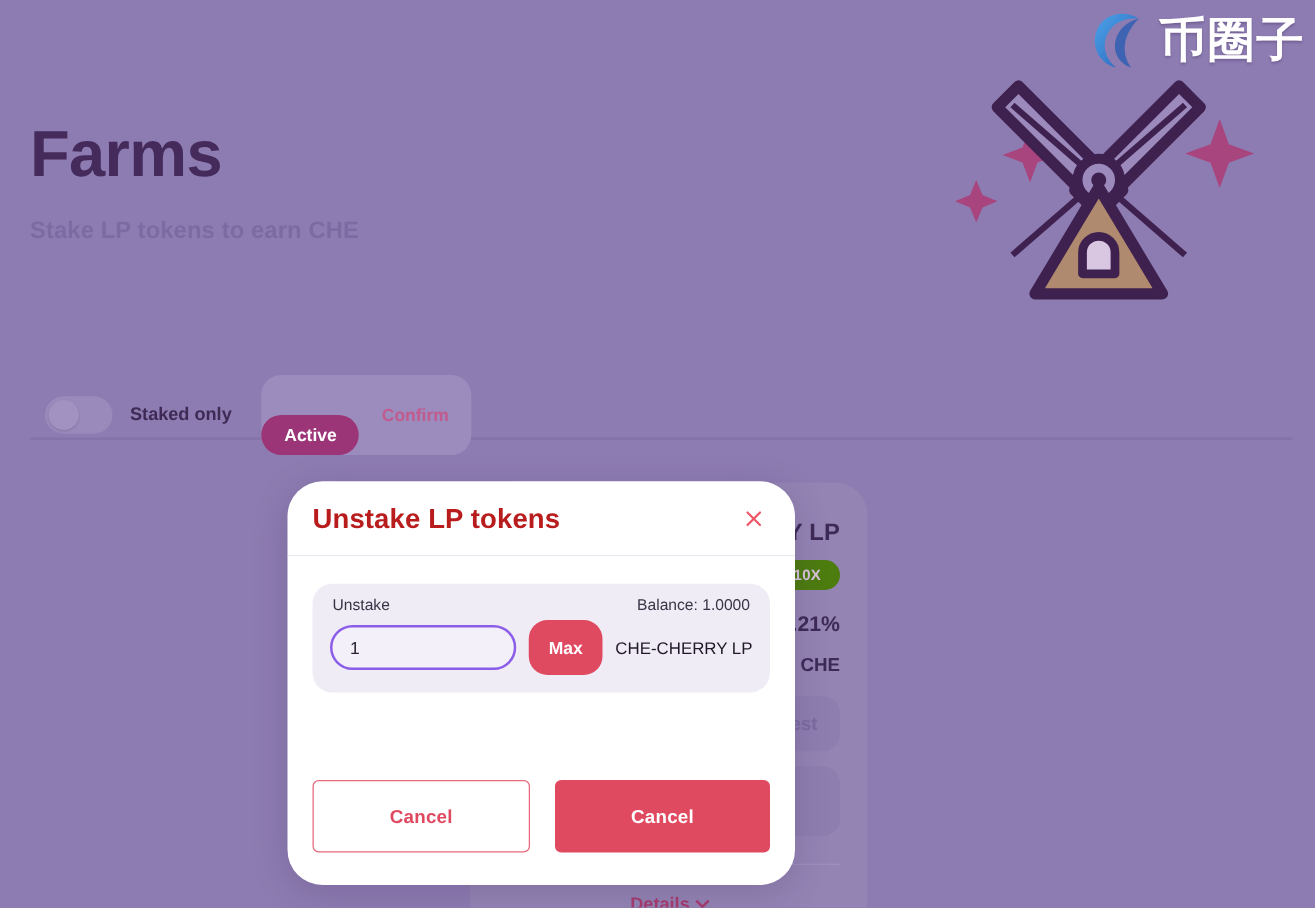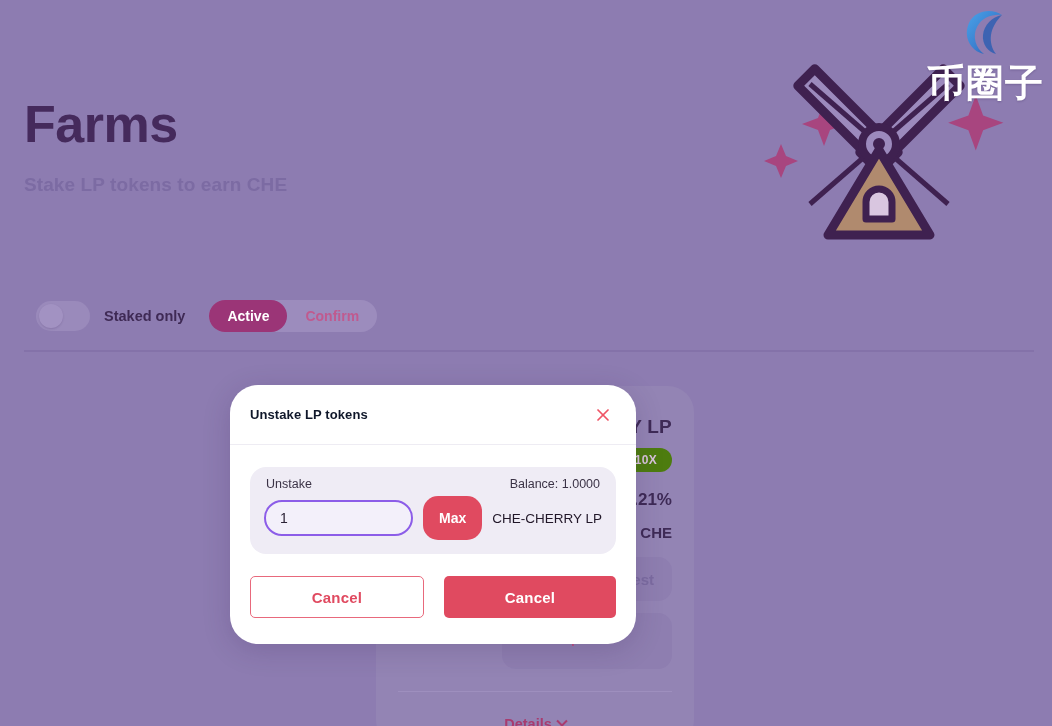--- a/index.html
+++ b/index.html
@@ -19,21 +19,20 @@
 
   
   .brand-logo {
     position: absolute;
     top: 4px;
     right: 8px;
     display: flex;
     align-items: center;
     gap: 4px;
     z-index: 40;
-    flex-direction: column;
   }
   .brand-mark { width: 56px; height: 56px; display: block; }
   .brand-text {
     font-size: 38px;
     font-weight: 700;
     color: #ffffff;
     letter-spacing: 1px;
     line-height: 1;
     font-family: "DejaVu Sans", sans-serif;
     text-shadow: 0 1px 2px rgba(40,20,70,.25);
@@ -119,20 +118,21 @@
     font-size: 14px;
     font-weight: 700;
     padding: 8px 18px;
     border-radius: 16px;
     cursor: pointer;
     white-space: nowrap;
   }
   .seg-item.active {
     background: #9b3577;
     color: #ffffff;
+    margin-top: 32px;
   }
   .seg-item.inactive {
     color: #c05a8f;
     background: transparent;
   }
 
   
   .section-divider {
     position: absolute;
     top: 350px;
@@ -270,23 +270,23 @@
   }
   .modal-header {
     height: 60px;
     display: flex;
     align-items: center;
     justify-content: space-between;
     padding: 0 22px 0 20px;
     border-bottom: 1px solid #eeecf3;
   }
   .modal-title {
-    font-size: 13px;
-    font-weight: 700;
-    color: #0f172a;
+    font-size: 22px;
+    font-weight: 700;
+    color: #b91c1c;
     letter-spacing: .1px;
   }
   .close-icon {
     width: 22px;
     height: 22px;
     display: flex;
     align-items: center;
     justify-content: center;
     cursor: pointer;
   }
@@ -355,27 +355,28 @@
     flex: none;
   }
 
   .modal-buttons {
     display: flex;
     gap: 20px;
     margin-top: 22px;
   }
   .btn {
     flex: 1;
-    height: 42px;
+    height: 58px;
     border-radius: 5px;
     font-size: 15px;
     font-weight: 700;
     font-family: "Liberation Sans", sans-serif;
     cursor: pointer;
     letter-spacing: .2px;
+    margin-top: 48px;
   }
   .btn-cancel {
     background: #ffffff;
     border: 1.5px solid #e8697c;
     color: #e04a60;
   }
   .btn-confirm {
     background: #e04a60;
     border: none;
     color: #ffffff;

